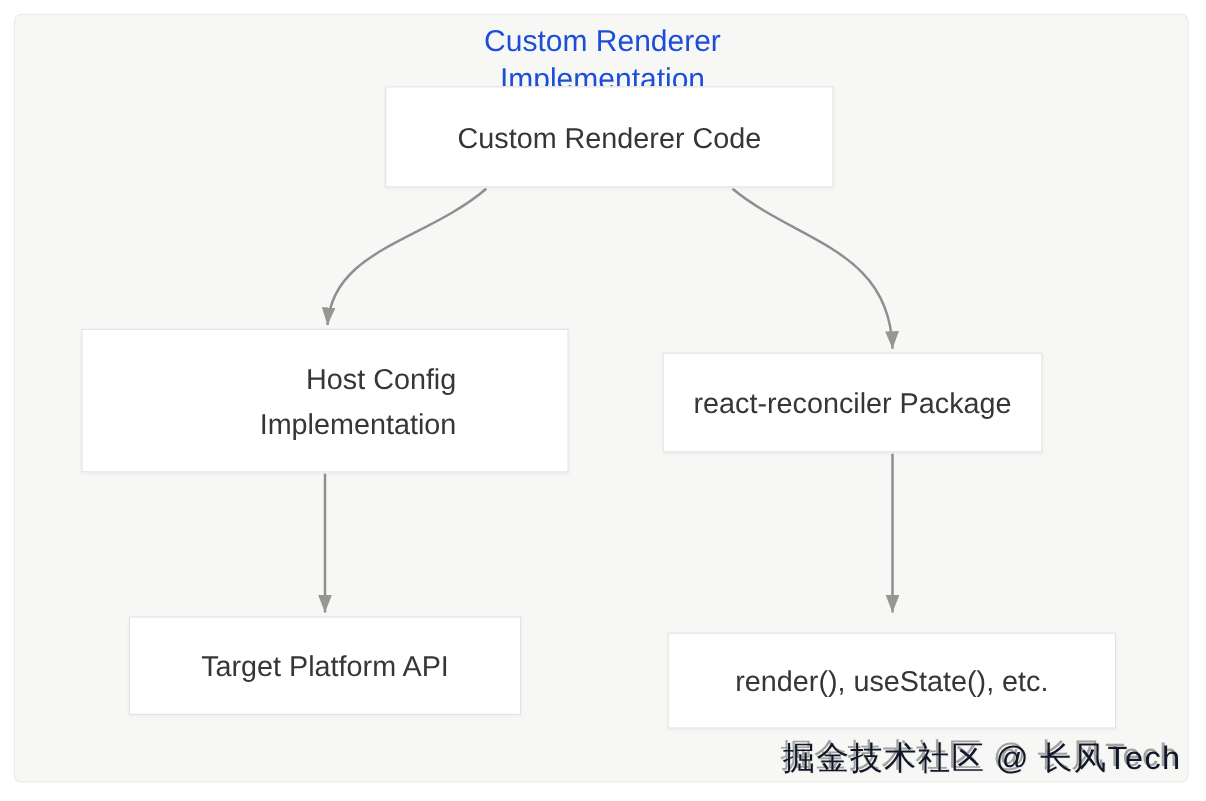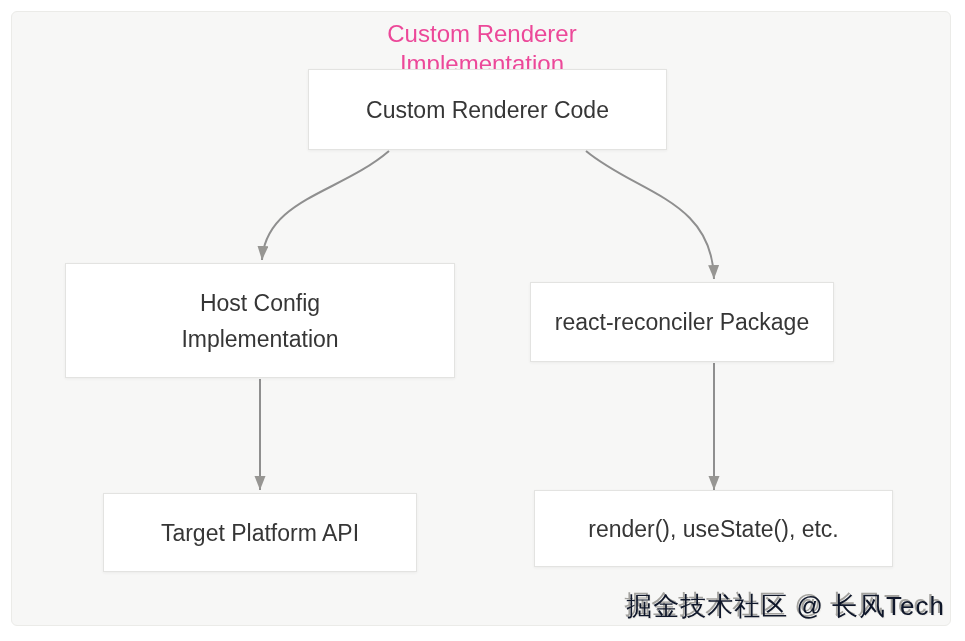--- a/index.html
+++ b/index.html
@@ -35,52 +35,52 @@
     justify-content: center;
     z-index: 1;
     pointer-events: none;
   }
   .diagram-title span {
     display: inline-block;
     max-width: 260px;
     text-align: center;
     font-size: 24px;
     line-height: 30px;
-    color: #ec4899;
+    color: #1d4ed8;
   }
   .connectors {
     position: absolute;
     left: 0;
     top: 0;
     width: 965px;
     height: 641px;
     z-index: 2;
     pointer-events: none;
   }
   .node {
     position: absolute;
     background: #ffffff;
     border: 1px solid #e3e3e1;
     box-shadow: 0 1px 3px rgba(0,0,0,0.05);
     box-sizing: border-box;
     display: flex;
     align-items: center;
     justify-content: center;
-    text-align: center;
+    text-align: right;
     font-size: 23px;
     line-height: 36px;
     color: #363636;
     z-index: 3;
   }
   .node-custom-renderer-code { left: 308px; top: 69px;  width: 359px; height: 81px; }
   .node-host-config          { left: 65px;  top: 263px; width: 390px; height: 115px; }
   .node-host-config .node-label { max-width: 210px; }
   .node-react-reconciler     { left: 530px; top: 282px; width: 304px; height: 80px; }
   .node-target-platform-api  { left: 103px; top: 493px; width: 314px; height: 79px; }
-  .node-reconciler-api       { left: 534px; top: 490px; width: 359px; height: 77px; }
+  .node-reconciler-api       { left: 534px; top: 506px; width: 359px; height: 77px; }
   .watermark {
     position: absolute;
     right: 20px;
     top: 589px;
     z-index: 4;
     font-size: 26px;
     letter-spacing: 1px;
     color: #0f172a;
     text-shadow: -2px -2px 0 #a3a29e, 1px 1px 0 #eeedea;
     white-space: nowrap;

